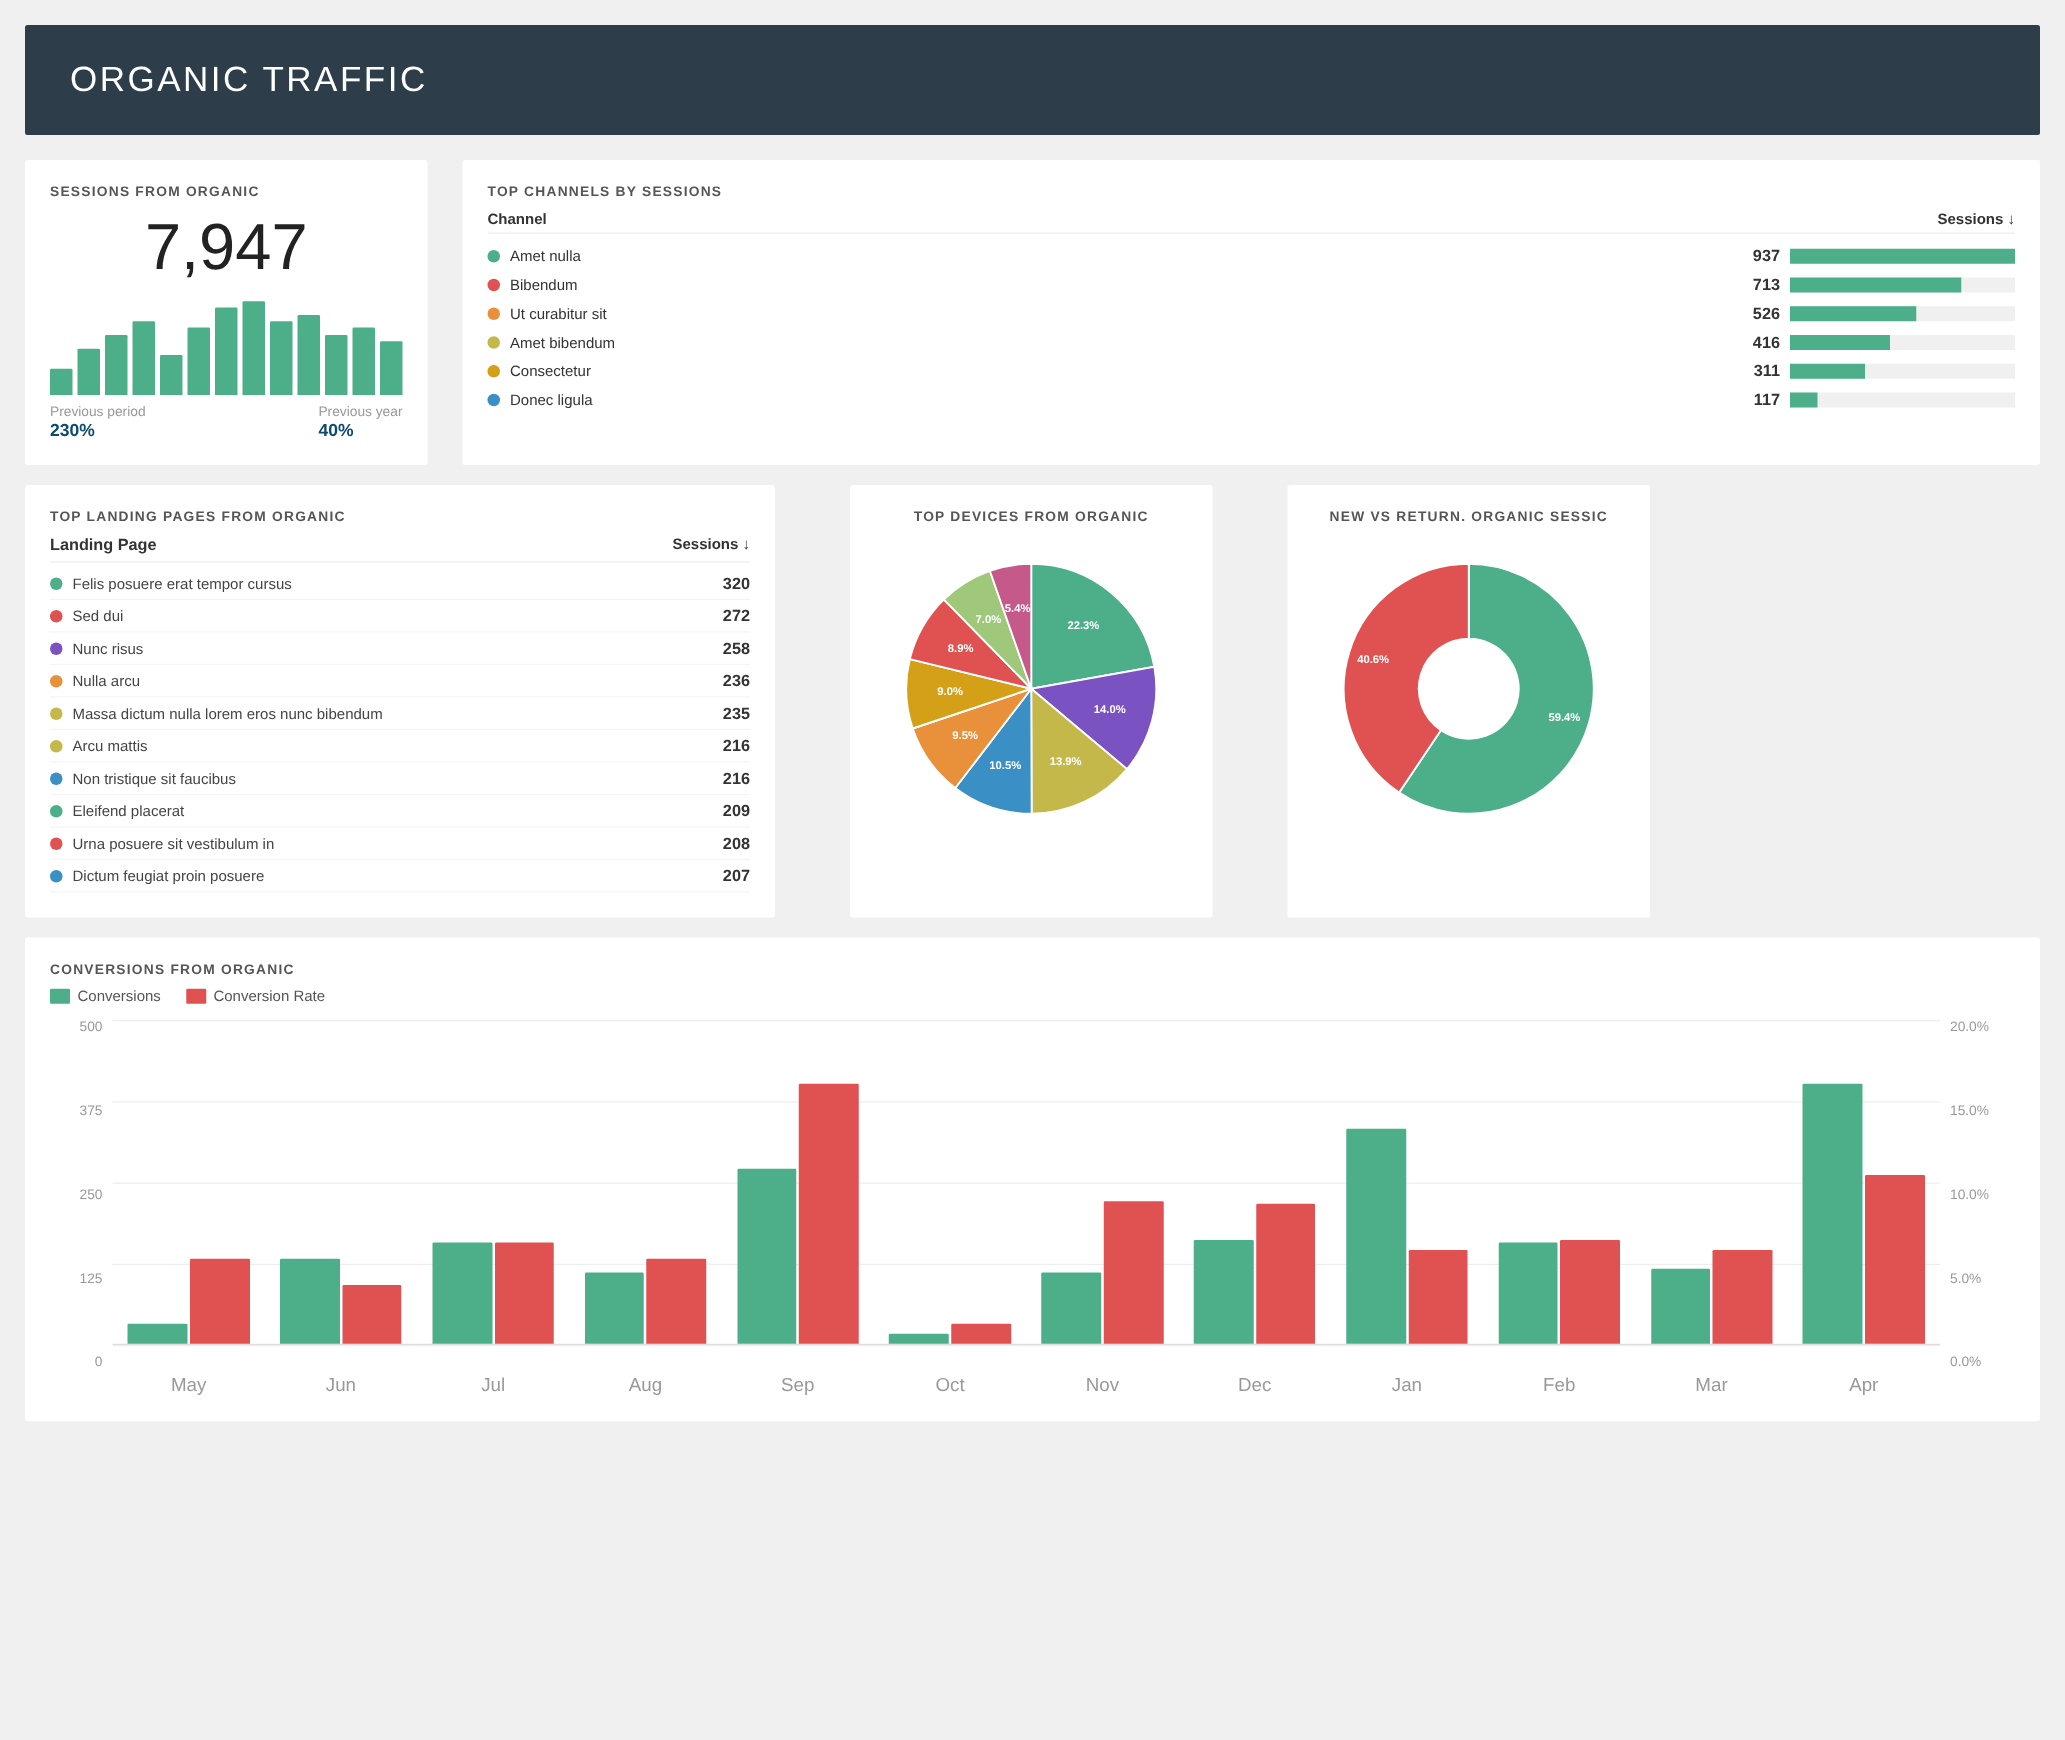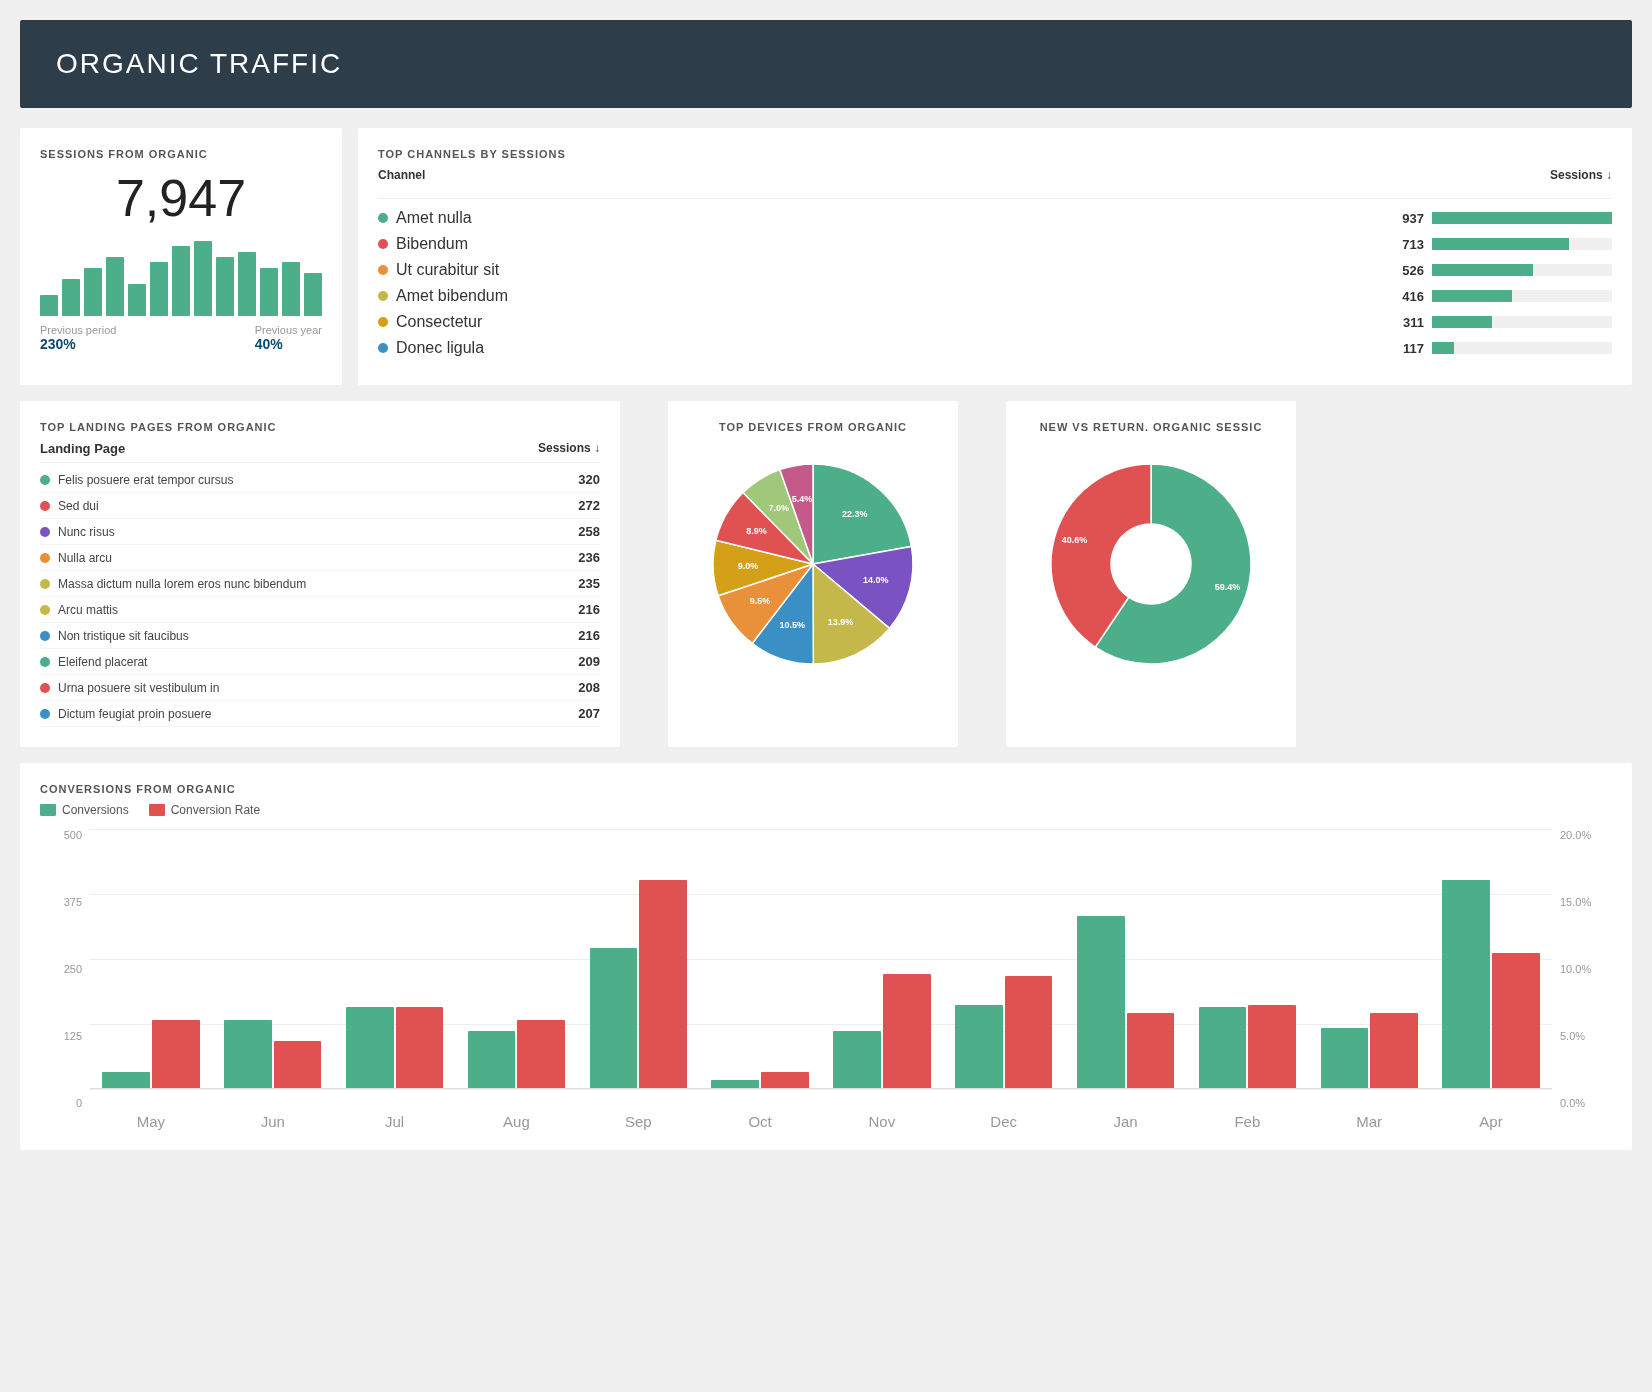--- a/index.html
+++ b/index.html
@@ -5,21 +5,21 @@
     * { box-sizing: border-box; margin: 0; padding: 0; }
     body { background: #f0f0f0; font-family: Arial, sans-serif; width: 1652px; min-height: 1392px; }
 
     .page-wrapper { background: #f0f0f0; padding: 20px; }
 
     
     .header { background: #2d3e4a; padding: 28px 36px; margin-bottom: 20px; border-radius: 2px; }
     .header h1 { color: #fff; font-size: 28px; font-weight: 400; letter-spacing: 2px; }
 
     
-    .row { display: flex; gap: 16px; margin-bottom: 16px; }
+    .row { display: flex; gap: 28px; margin-bottom: 16px; }
 
     .card { background: #fff; border-radius: 2px; padding: 20px; flex: 1; }
 
     
     .card-sessions { flex: 0 0 310px; }
     .card-title { font-size: 11px; font-weight: 600; color: #555; letter-spacing: 1px; margin-bottom: 8px; text-transform: uppercase; }
     .big-number { font-size: 52px; font-weight: 300; color: #222; text-align: center; margin: 8px 0; }
     .bar-chart-small { display: flex; align-items: flex-end; height: 80px; gap: 4px; margin: 8px 0; }
     .bar-s { background: #4caf8a; width: 18px; border-radius: 1px 1px 0 0; }
     .prev-row { display: flex; justify-content: space-between; margin-top: 8px; }
@@ -28,24 +28,24 @@
     .green { color: #0c4a6e; }
 
     
     .card-gauge { flex: 0 0 320px; text-align: center; }
     .gauge-container { position: relative; width: 220px; height: 130px; margin: 20px auto 0; }
     .gauge-label { font-size: 20px; font-weight: 700; color: #333; margin-top: 6px; }
     .gauge-range { display: flex; justify-content: space-between; font-size: 11px; color: #999; width: 220px; margin: 0 auto; }
 
     
     .card-channels { flex: 1; }
-    .channel-header { display: flex; justify-content: space-between; font-size: 12px; font-weight: 700; color: #333; margin-bottom: 10px; padding-bottom: 16px; border-bottom: 1px solid #eee; }
+    .channel-header { display: flex; justify-content: space-between; font-size: 12px; font-weight: 700; color: #333; margin-bottom: 10px; padding-bottom: 4px; border-bottom: 1px solid #eee; }
     .channel-row { display: flex; align-items: center; margin-bottom: 8px; }
     .channel-dot { width: 10px; height: 10px; border-radius: 50%; margin-right: 8px; flex-shrink: 0; }
-    .channel-name { font-size: 16px; color: #333; flex: 1; }
+    .channel-name { font-size: 12px; color: #333; flex: 1; }
     .channel-val { font-size: 13px; font-weight: 700; color: #333; width: 50px; text-align: right; margin-right: 8px; }
     .channel-bar-wrap { width: 180px; height: 12px; background: #f0f0f0; }
     .channel-bar { height: 12px; background: #4caf8a; }
 
     
     .card-landing { flex: 0 0 600px; }
     .table-header { display: flex; justify-content: space-between; font-size: 13px; font-weight: 700; color: #333; padding-bottom: 6px; border-bottom: 1px solid #eee; margin-bottom: 4px; }
     .landing-row { display: flex; align-items: center; padding: 5px 0; border-bottom: 1px solid #f5f5f5; }
     .landing-dot { width: 10px; height: 10px; border-radius: 50%; margin-right: 8px; flex-shrink: 0; }
     .landing-name { font-size: 12px; color: #444; flex: 1; }

